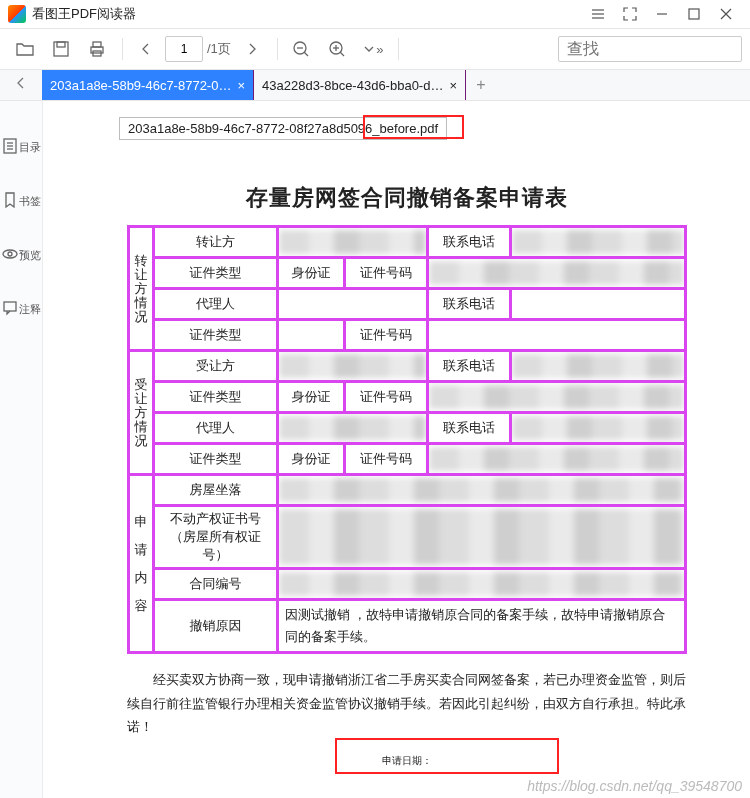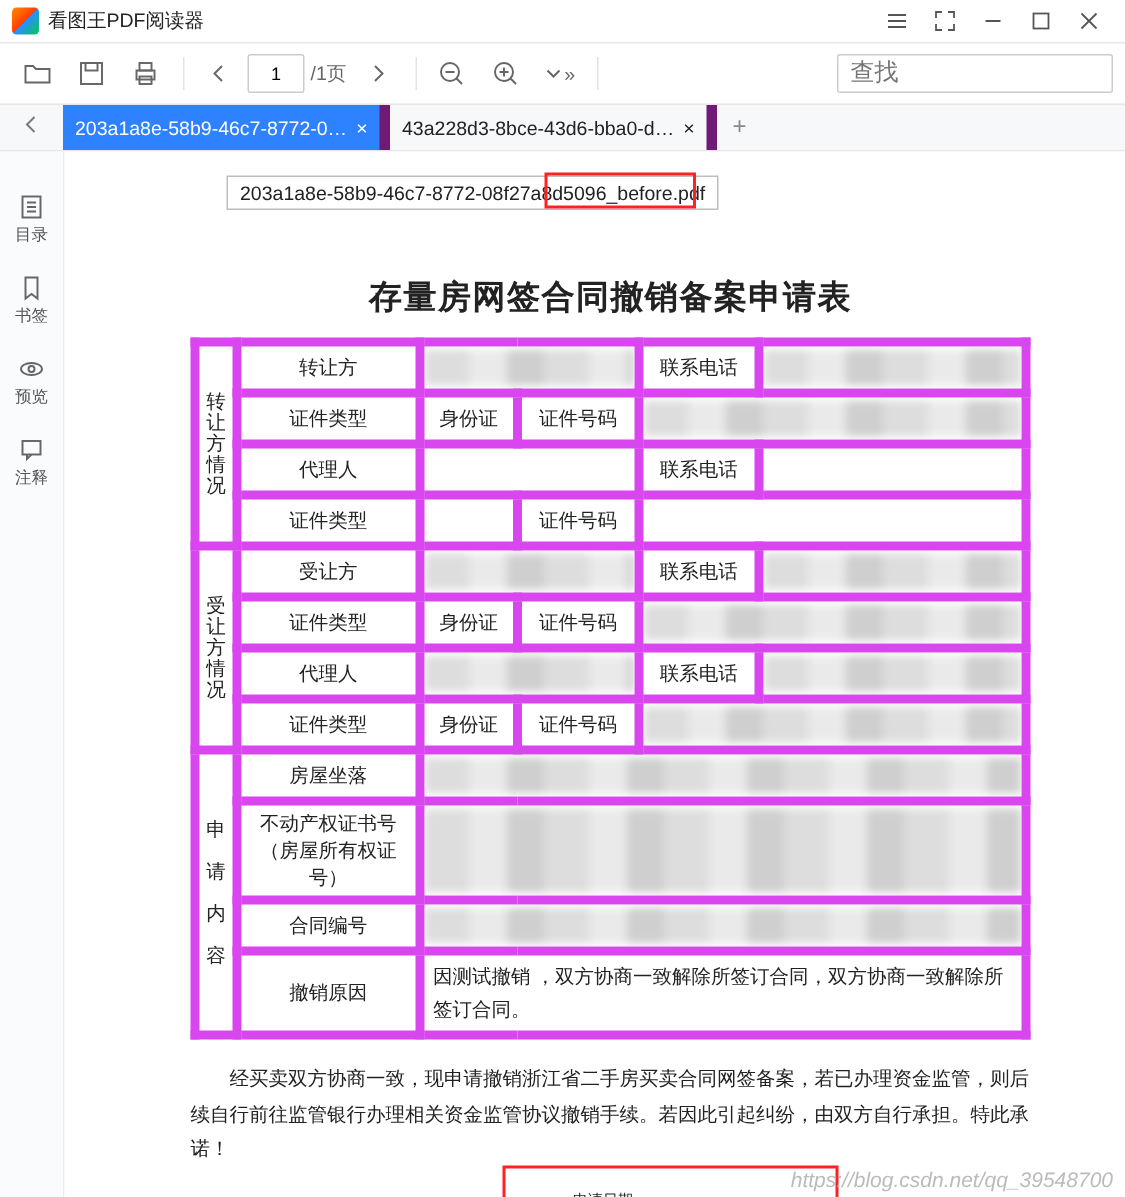--- a/index.html
+++ b/index.html
@@ -15,40 +15,40 @@
   .tbtn{width:34px;height:34px;display:flex;align-items:center;justify-content:center;margin-right:2px;}
   .tbtn svg{stroke:#666;stroke-width:1.3;fill:none;}
   .vsep{width:1px;height:22px;background:#e3e3e3;margin:0 6px;}
   .pagein{width:32px;height:22px;border:1px solid #ccc;border-radius:2px;text-align:center;font-size:12px;}
   .search{margin-left:auto;display:flex;align-items:center;width:170px;height:24px;border:1px solid #ccc;border-radius:2px;padding:0 6px;color:#888;}
   .search input{border:none;outline:none;flex:1;font-size:16px;color:#be185d;background:transparent;}
   .search .srchbtn{width:18px;height:18px;display:flex;align-items:center;justify-content:center;}
   
   .tabstrip{height:30px;display:flex;align-items:stretch;background:#f7f8fa;padding-left:42px;border-bottom:1px solid #e6e6e6;font-size:13px;}
   .backbtn{position:absolute;left:10px;top:70px;width:22px;height:26px;display:flex;align-items:center;justify-content:center;}
-  .tab{display:flex;align-items:center;padding:0 8px;max-width:200px;border-right:7px solid #701a75;cursor:default;}
+  .tab{display:flex;align-items:center;padding:0 8px;max-width:200px;border-right:1px solid #701a75;cursor:default;}
   .tab.active{background:#2e82ff;color:#fff;}
   .tab .tlabel{white-space:nowrap;overflow:hidden;text-overflow:ellipsis;}
   .tab .close{margin-left:6px;font-size:13px;}
   .addtab{width:30px;display:flex;align-items:center;justify-content:center;color:#888;font-size:16px;}
   
   .content{flex:1;display:flex;min-height:0;}
   .sidebar{width:42px;background:#fafbfc;border-right:1px solid #ececec;display:flex;flex-direction:column;align-items:center;padding-top:18px;}
-  .sideitem{width:42px;height:54px;display:flex;flex-direction:column;align-items:center;justify-content:center;color:#555;font-size:11px;}
+  .sideitem{width:42px;height:54px;display:flex;flex-direction:row;align-items:center;justify-content:center;color:#555;font-size:11px;}
   .sideitem svg{stroke:#666;fill:none;stroke-width:1.3;}
   .sideitem span{margin-top:2px;}
   .viewer{flex:1;position:relative;overflow:hidden;background:#ffffff;}
   .page{position:absolute;left:54px;top:10px;width:620px;background:#fff;}
   
-  .tooltip{position:absolute;top:16px;left:108px;border:1px solid #bdbdbd;background:#fff;padding:3px 8px;font-size:13px;z-index:20;}
+  .tooltip{position:absolute;top:16px;left:76px;border:1px solid #bdbdbd;background:#fff;padding:3px 8px;font-size:13px;z-index:20;}
   .redbox1{position:absolute;top:14px;left:320px;width:97px;height:20px;border:2px solid #f22;z-index:21;}
   
   .doctitle{text-align:center;font-size:22px;font-weight:600;margin:72px 0 12px 0;letter-spacing:1px;font-family:SimSun,serif;}
   table.form{border-collapse:collapse;width:560px;margin:0 auto;font-size:13px;font-family:SimSun,serif;}
-  table.form td{border:6px solid #d946ef;padding:3px 6px;height:22px;white-space:nowrap;}
+  table.form td{border:3px solid #d946ef;padding:3px 6px;height:22px;white-space:nowrap;}
   table.form td.center{text-align:center;}
   table.form td.vlabel{width:18px;text-align:center;line-height:14px;padding:2px 2px;}
   table.form td.tall{height:42px;font-family:Liberation Mono, monospace;}
   .pix{position:relative;overflow:hidden;}
   .pix::after{content:"";position:absolute;left:0;right:0;top:2px;bottom:2px;background:
      repeating-linear-gradient(90deg,#ddd 0 30px,#eaeaea 30px 55px,#cfcfcf 55px 80px);
      filter:blur(3px);}
   .declare{width:560px;margin:14px auto 16px auto;font-size:13px;line-height:1.8;text-indent:2em;font-family:SimSun,serif;}
   .sigrow{display:flex;justify-content:space-around;margin-top:14px;font-size:13px;font-family:SimSun,serif;}
   .sigrow .sig{display:flex;align-items:center;}
@@ -288,21 +288,21 @@
         <tr>
           <td class="center tall" style="white-space:normal;">不动产权证书号（房屋所有权证号）</td>
           <td class="pix" colspan="4"></td>
         </tr>
         <tr>
           <td class="center">合同编号</td>
           <td class="pix" colspan="4"></td>
         </tr>
         <tr>
           <td class="center tall">撤销原因</td>
-          <td colspan="4" style="white-space:normal;line-height:1.7;">因测试撤销 ，双方协商一致解除所签订合同，双方协商一致解除所签订合同。</td>
+          <td colspan="4" style="white-space:normal;line-height:1.7;">因测试撤销 ，故特申请撤销原合同的备案手续，故特申请撤销原合同的备案手续。</td>
         </tr>
       </tbody>
           </table>
 
       <div class="declare">经买卖双方协商一致，现申请撤销浙江省二手房买卖合同网签备案，若已办理资金监管，则后续自行前往监管银行办理相关资金监管协议撤销手续。若因此引起纠纷，由双方自行承担。特此承诺！</div>
 
       <div style="text-align:center;margin-top:16px;font-size:10px;font-family:SimSun,serif;">申请日期：</div>
 
       <div class="redbox2" style="left:238px;bottom:-6px;width:220px;height:32px;"></div>
     </div>

